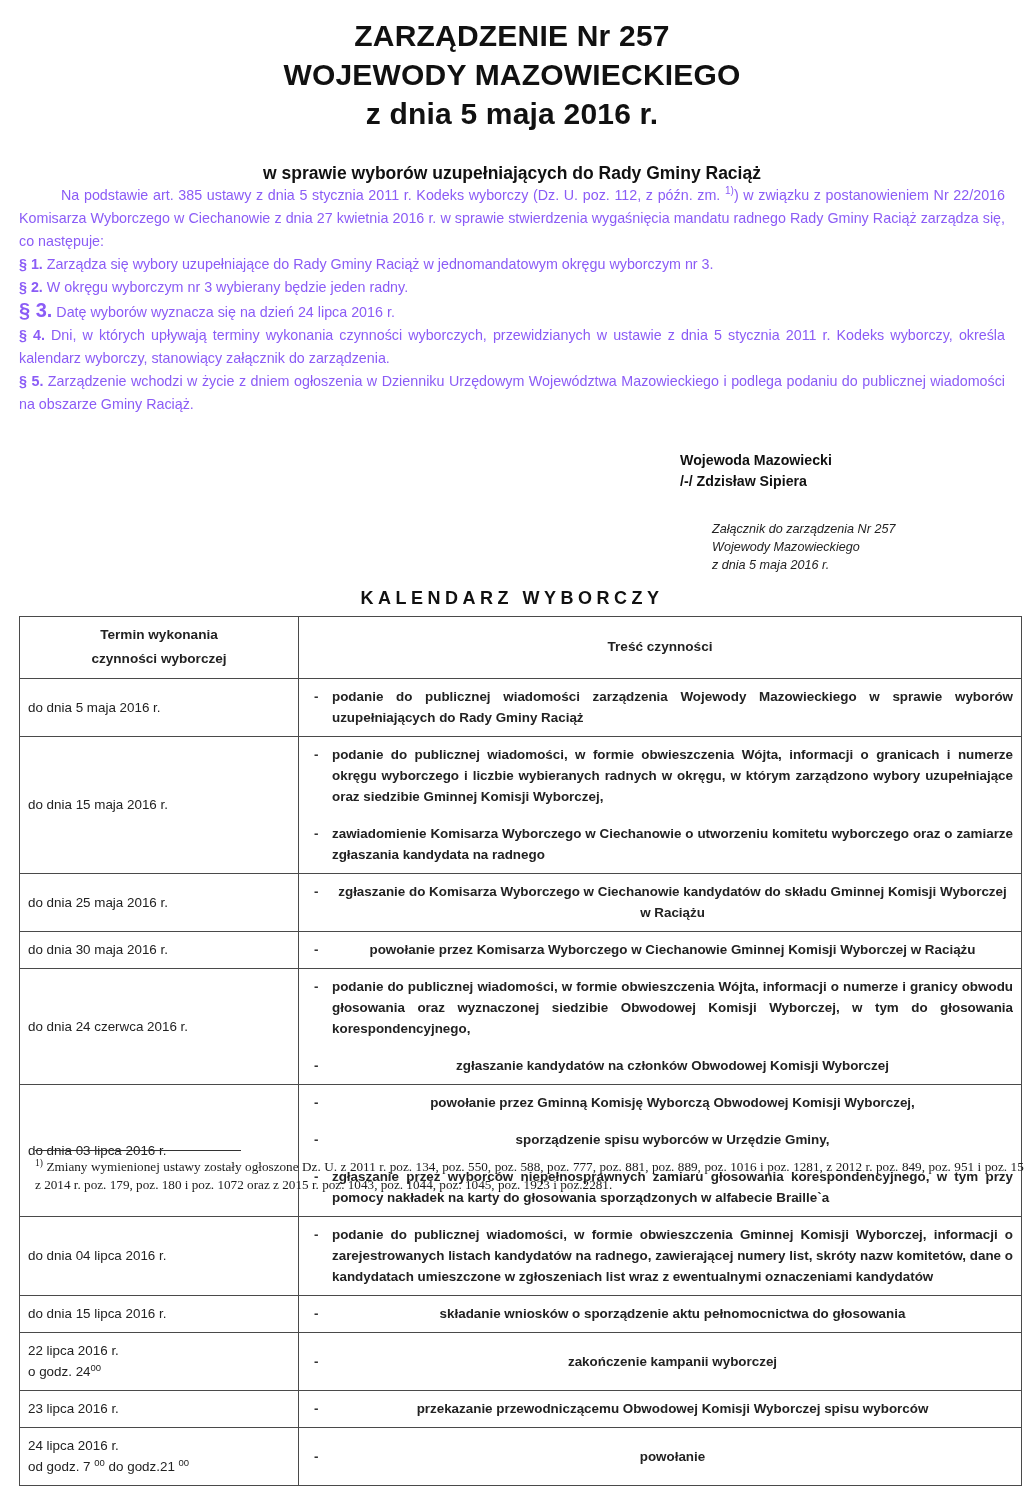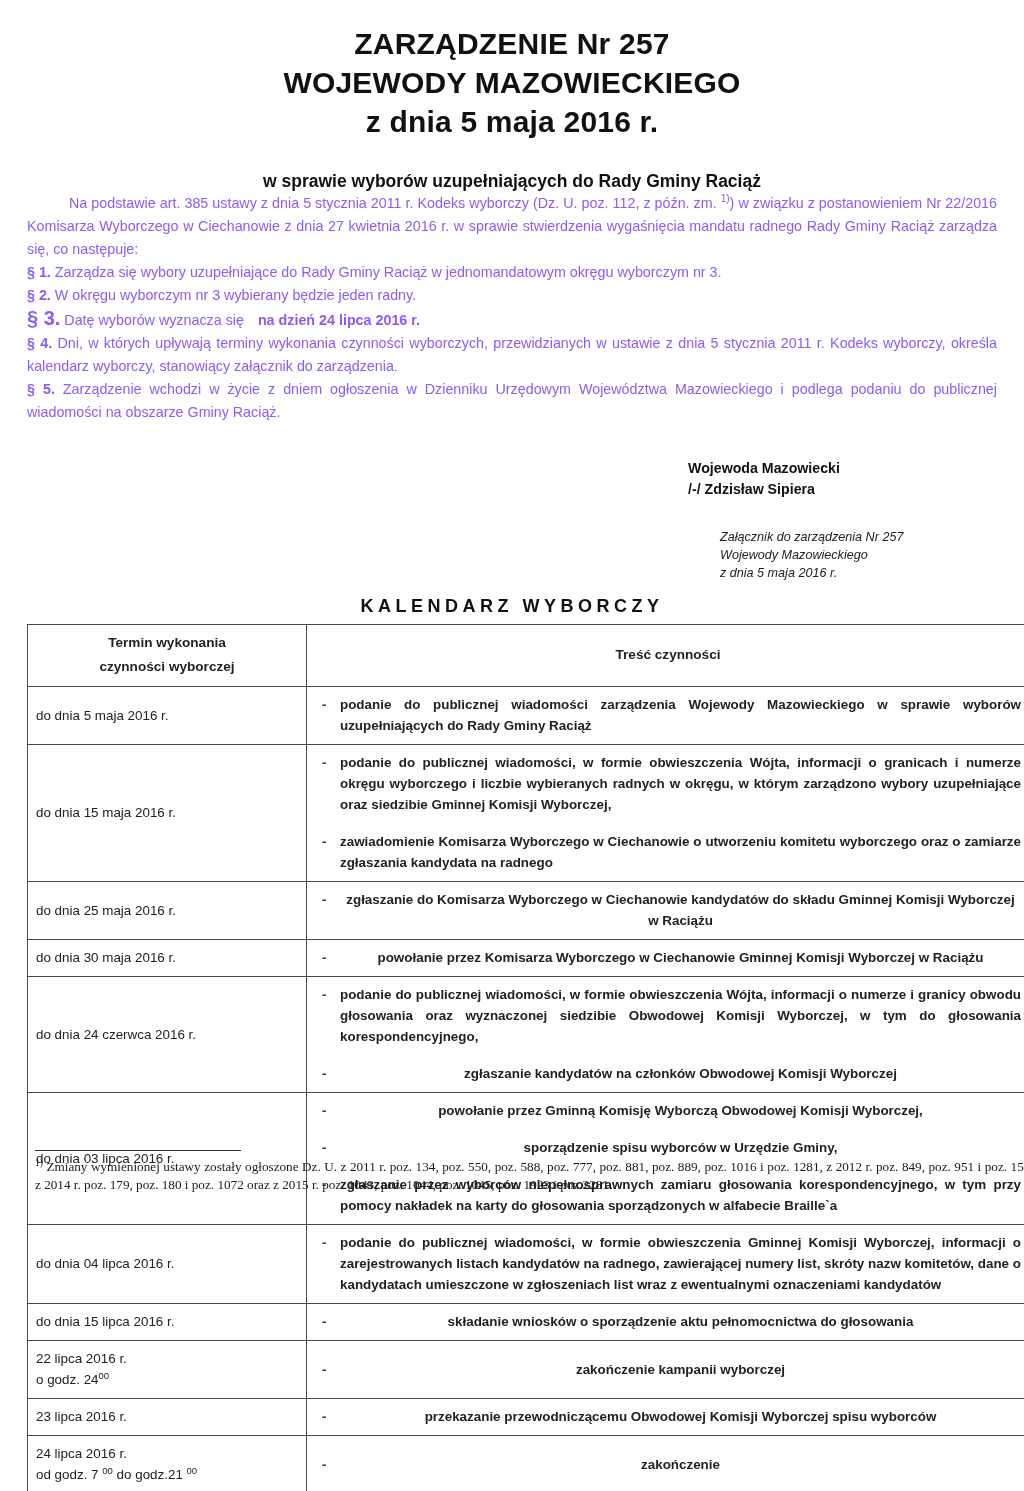--- a/index.html
+++ b/index.html
@@ -13,21 +13,21 @@
     height: 1491px;
     position: relative;
     font-family: "Liberation Sans", sans-serif;
     color: #1a1a1a;
     -webkit-font-smoothing: antialiased;
   }
   .page {
     position: relative;
     width: 1024px;
     height: 1210px;
-    padding: 16px;
+    padding: 8px;
     box-sizing: border-box;
   }
 
   
   .title-block {
     text-align: center;
     padding-top: 8px;
   }
   .doc-title-line {
     font-size: 30px;
@@ -65,21 +65,21 @@
   .sec-num {
     font-weight: bold;
   }
   .sec3 {
     font-size: 22px;
     line-height: 32px;
     margin-top: 26px;
     font-weight: normal;
   }
   .sec3 .sec-num { font-weight: bold; font-size: 20px; }
-  .sec3 b { font-weight: bold; margin-left: 10px; }
+  .sec3 b { font-weight: normal; }
   .sec4 { margin-top: 34px; }
   .sec5 { margin-top: 20px; }
 
   sup.fn {
     font-size: 10px;
     vertical-align: super;
     line-height: 0;
   }
   sup.hh {
     font-size: 9.5px;
@@ -360,21 +360,21 @@
             </ul>
           </td>
         </tr>
         <tr>
           <td class="term">
             <div>24 lipca 2016  r.</div>
             <div>od godz. 7 <sup class="hh">00</sup> do godz.21 <sup class="hh">00</sup></div>
           </td>
           <td class="tresc">
             <ul class="acts">
-              <li class="nojustify">zakończenie</li>
+              <li class="nojustify">powołanie</li>
             </ul>
           </td>
         </tr>
       </tbody>
   </table>
 
   <div class="footnote-area">
     <div class="footnote-rule"></div>
     <div class="footnote-text"><sup>1)</sup><span> Zmiany wymienionej ustawy zostały ogłoszone Dz. U. z 2011 r.  poz. 134,  poz. 550, poz. 588, poz. 777, poz. 881,  poz. 889,  poz. 1016 i  poz. 1281, z 2012 r. poz. 849, poz. 951 i poz. 1529 z 2014 r. poz. 179, poz. 180 i poz. 1072 oraz z 2015 r. poz. 1043, poz. 1044, poz. 1045, poz. 1923 i poz.2281.</span></div>
   </div>

